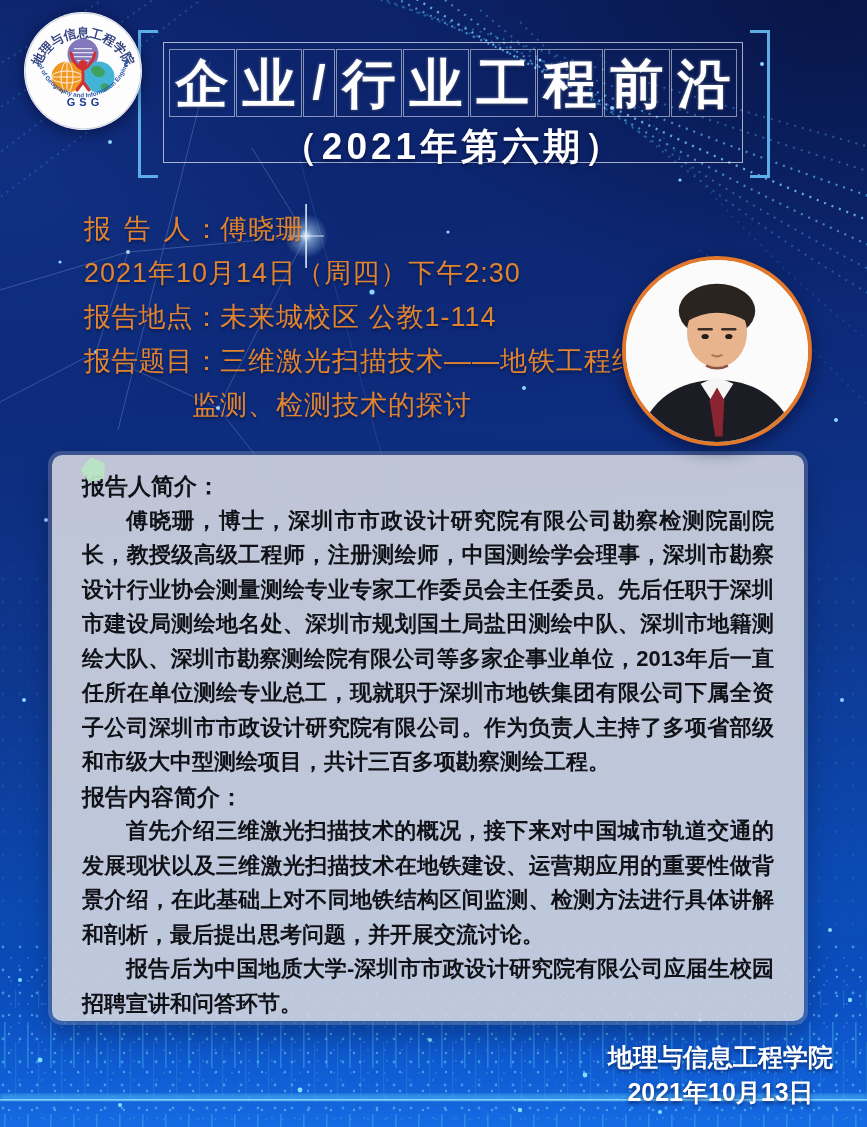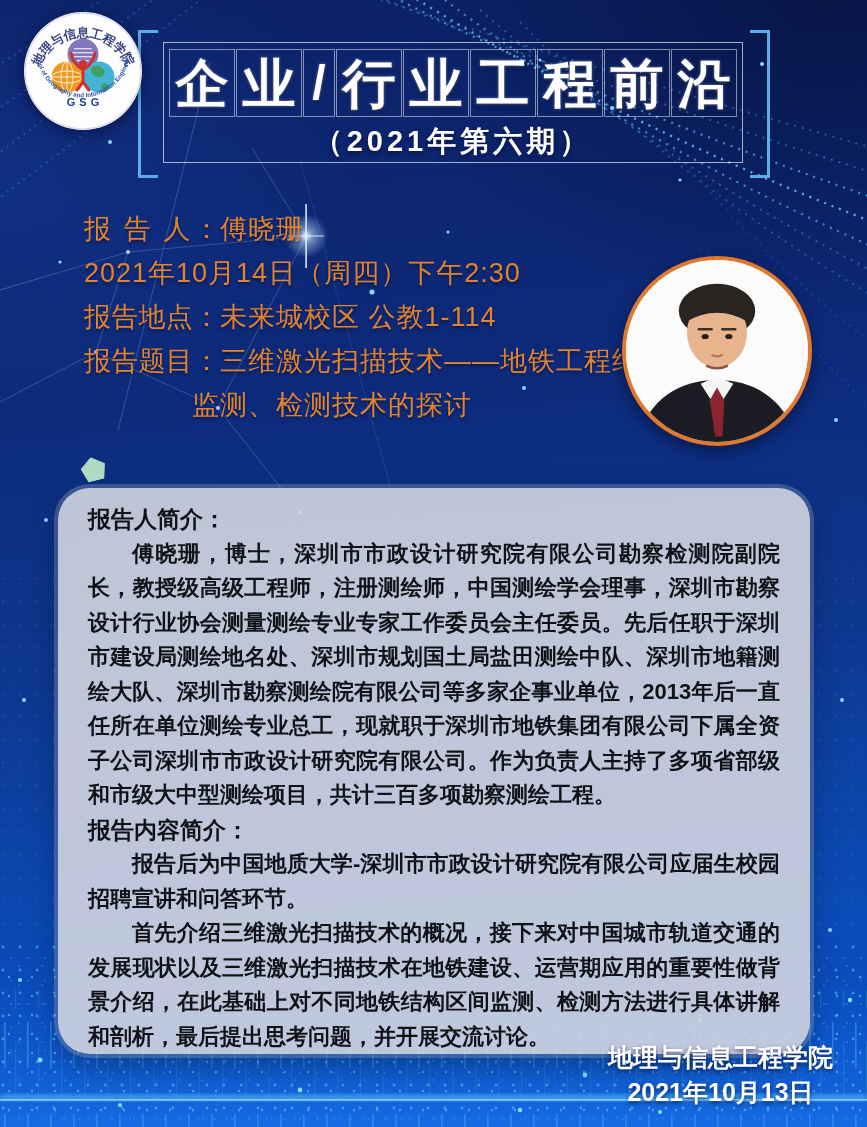--- a/index.html
+++ b/index.html
@@ -24,41 +24,41 @@
   .bracket.right{left:750px;border-right:3px solid #5caee8;border-top:3px solid #5caee8;border-bottom:3px solid #5caee8;}
   .title-row{display:flex;gap:1px;justify-content:center;margin-top:6px;}
   .tchar{position:relative;width:64px;height:66px;display:flex;align-items:center;justify-content:center;
     border:1px solid rgba(255,255,255,.5);
     background-image:
       linear-gradient(to right, transparent 49.3%, rgba(255,255,255,.38) 49.3%, rgba(255,255,255,.38) 50.7%, transparent 50.7%),
       linear-gradient(to bottom, transparent 49.3%, rgba(255,255,255,.38) 49.3%, rgba(255,255,255,.38) 50.7%, transparent 50.7%);
     color:#fff;font-size:53px;font-weight:900;line-height:1;
     text-shadow:0 0 3px rgba(255,255,255,.45), 0 2px 4px rgba(0,0,30,.4);}
   .tchar.slash{width:30px;font-size:48px;}
-  .subtitle{margin-top:5px;color:#fff;font-weight:bold;font-size:29px;letter-spacing:4px;
+  .subtitle{margin-top:5px;color:#fff;font-weight:bold;font-size:37px;letter-spacing:4px;
     text-shadow:0 2px 4px rgba(0,0,30,.5);}
   
   .info{position:absolute;left:84px;top:207px;z-index:2;
     color:#e2832d;font-weight:normal;font-size:27px;
     text-shadow:0 2px 3px rgba(0,0,25,.45);}
   .info-row{display:flex;height:44px;align-items:center;}
   .info-label{display:inline-block;width:136px;text-align:justify;text-align-last:justify;}
   .info-value{letter-spacing:1px;white-space:nowrap;}
   .info-cont{margin-left:108px;}
   
   .photo{position:absolute;left:622px;top:256px;width:182px;height:182px;border-radius:50%;
     border:4px solid #e1782b;background:#fbfbfb;overflow:hidden;z-index:4;
     box-shadow:0 6px 16px rgba(0,0,25,.45);}
   .photo svg{display:block;width:100%;height:100%;}
   
-  .panel{position:absolute;left:58px;top:455px;width:752px;height:566px;z-index:2;
-    background:rgba(206,211,222,.92);border-radius:32px;
+  .panel{position:absolute;left:52px;top:455px;width:752px;height:566px;z-index:2;
+    background:rgba(206,211,222,.92);border-radius:10px;
     box-shadow:0 0 0 4px rgba(170,180,200,.30), 0 12px 28px rgba(3,8,30,.35);
     padding:14px 30px 0 30px;box-sizing:border-box;
-    color:#101218;font-weight:bold;font-size:22px;line-height:34.5px;text-align:justify;margin-top:33px;}
+    color:#101218;font-weight:bold;font-size:22px;line-height:34.5px;text-align:justify;}
   .panel h3{margin:0;font-size:23px;line-height:34.5px;}
   .panel p{margin:0;text-indent:2em;}
   .pentagon{position:absolute;left:81px;top:457px;width:25px;height:24px;z-index:3;
     background:#b9e4c4;opacity:.95;transform:rotate(-14deg);
     clip-path:polygon(50% 0%, 100% 38%, 82% 100%, 18% 100%, 0% 38%);}
   
   .footer{position:absolute;top:1040px;right:34px;z-index:2;text-align:center;
     color:#fff;font-weight:bold;font-size:25px;line-height:35px;
     text-shadow:0 2px 4px rgba(0,0,30,.6);}
 </style>
@@ -275,22 +275,22 @@
       <path d="M41,68 L50,82 L59,68 L50,64 Z" fill="#f5f5f5"></path>
       <path d="M50,70 L46,77 L49,97 L53,97 L54,77 Z" fill="#8a2430"></path>
     </svg>
   </div>
 
   <div class="pentagon"></div>
   <div class="panel">
     <h3>报告人简介：</h3>
     <p>傅晓珊，博士，深圳市市政设计研究院有限公司勘察检测院副院长，教授级高级工程师，注册测绘师，中国测绘学会理事，深圳市勘察设计行业协会测量测绘专业专家工作委员会主任委员。先后任职于深圳市建设局测绘地名处、深圳市规划国土局盐田测绘中队、深圳市地籍测绘大队、深圳市勘察测绘院有限公司等多家企事业单位，2013年后一直任所在单位测绘专业总工，现就职于深圳市地铁集团有限公司下属全资子公司深圳市市政设计研究院有限公司。作为负责人主持了多项省部级和市级大中型测绘项目，共计三百多项勘察测绘工程。</p>
     <h3>报告内容简介：</h3>
+    <p>首先介绍三维激光扫描技术的概况，接下来对中国城市轨道交通的发展现状以及三维激光扫描技术在地铁建设、运营期应用的重要性做背景介绍，在此基础上对不同地铁结构区间监测、检测方法进行具体讲解和剖析，最后提出思考问题，并开展交流讨论。</p>
     <p>报告后为中国地质大学-深圳市市政设计研究院有限公司应届生校园招聘宣讲和问答环节。</p>
-    <p>首先介绍三维激光扫描技术的概况，接下来对中国城市轨道交通的发展现状以及三维激光扫描技术在地铁建设、运营期应用的重要性做背景介绍，在此基础上对不同地铁结构区间监测、检测方法进行具体讲解和剖析，最后提出思考问题，并开展交流讨论。</p>
   </div>
 
   <div class="footer">
     <div>地理与信息工程学院</div>
     <div>2021年10月13日</div>
   </div>
 
 </div>
 
 </body></html>

